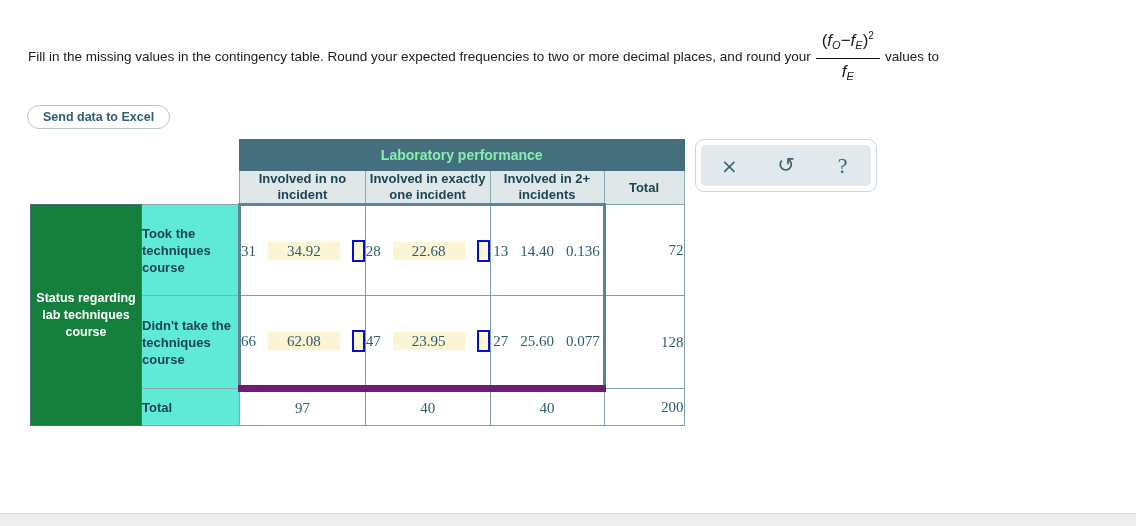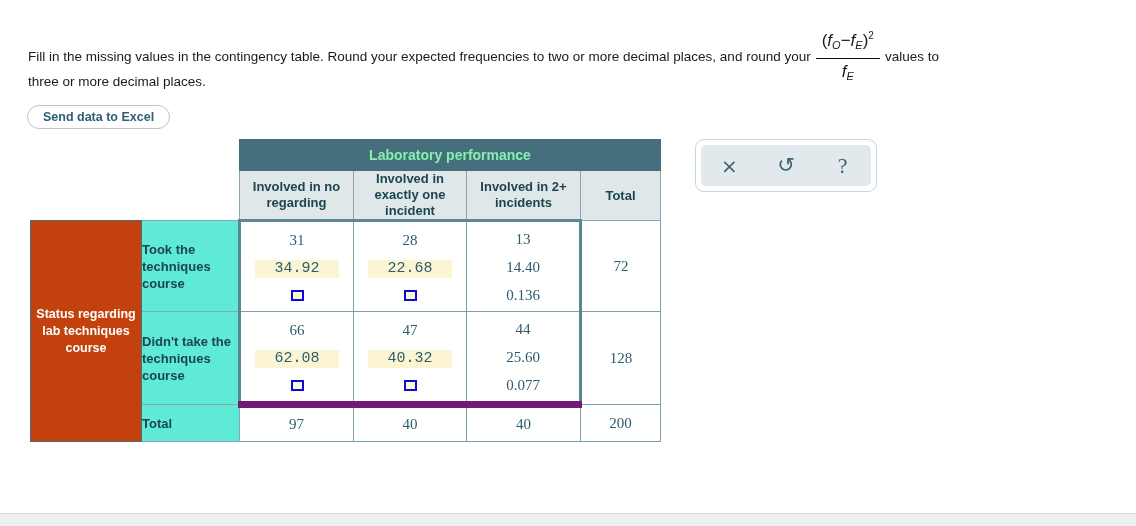--- a/index.html
+++ b/index.html
@@ -152,21 +152,21 @@
     line-height: 16px;
     padding: 6px 8px;
     border: 1px solid #8aa8b2;
     border-top: none;
   }
   .col-head.total-h {
     border-left: 1px solid #8aa8b2;
   }
 
   .vstat {
-    background: #c2410c;
+    background: #15803d;
     color: #ffffff;
     font-weight: bold;
     font-size: 12.5px;
     text-align: center;
     line-height: 17px;
     width: 110px;
     border: 1px solid #456f7d;
   }
   .rowlab {
     background: #5eead4;
@@ -191,42 +191,41 @@
     font-size: 15px;
   }
   .datacell.thickL { border-left: 3px solid #5d8694; }
   .datacell.thickR { border-right: 3px solid #5d8694; }
   .datacell.thickT { border-top: 3px solid #5d8694; }
   .datacell.thickB { border-bottom: 7px solid #701a75; }
 
   .totcell {
     background: #ffffff;
     color: #2d5c6e;
-    text-align: center;
+    text-align: right;
     width: 78px;
     border: 1px solid #7d9fab;
     font-family: "Liberation Serif", serif;
     font-size: 15px;
   }
 
   .triple {
     display: flex;
-    flex-direction: column;
+    flex-direction: row;
     align-items: center;
     justify-content: center;
     gap: 12px;
     padding: 10px 0;
     height: 89px;
     box-sizing: border-box;
   }
   .tval { line-height: 16px; }
   .tval.hl {
     background: #fbf5d4;
     padding: 1px 19px;
-    font-family: Liberation Mono, monospace;
   }
   .inbox {
     width: 13px;
     height: 22px;
     border: 2px solid #0b0bd6;
     background: #fbf8d6;
     box-sizing: border-box;
     cursor: text;
   }
   .totrow-cell { height: 33px; margin-left: 10px; }
@@ -240,21 +239,20 @@
     height: 13px;
     background: #eceef0;
     border-top: 1px solid #d7dbdf;
   }
 </style>
 </head>
 <body>
 
 <div class="prompt">
   <span>Fill in the missing values in the contingency table. Round your expected frequencies to two or more decimal places, and round your</span><span class="frac"><span class="num"><span class="paren">(</span><span>f</span><span class="sub">O</span><span class="paren">−</span><span>f</span><span class="sub">E</span><span class="paren">)</span><sup>2</sup></span><span class="den"><span>f</span><span class="sub">E</span></span></span><span>values to</span>
-  <span class="line2">three or more decimal places.</span>
 </div>
 
 <div class="excel-btn">
   <span>Send data to Excel</span>
 </div>
 
 <div class="toolbar-outer">
   <div class="toolbar-inner">
     <div class="tool-ico close">×</div>
     <div class="tool-ico undo">↺</div>
@@ -268,21 +266,21 @@
     <tbody>
         <tr>
       <td class="blank"></td>
       <td class="blank"></td>
       <td class="grp-head" colspan="4">Laboratory performance</td>
     </tr>
 
     <tr>
       <td class="blank"></td>
       <td class="blank"></td>
-      <td class="col-head">Involved in no regarding</td>
+      <td class="col-head">Involved in no incident</td>
       <td class="col-head">Involved in exactly one incident</td>
       <td class="col-head">Involved in 2+ incidents</td>
       <td class="col-head total-h">Total</td>
     </tr>
 
     <tr>
       <td class="vstat" rowspan="3">Status regarding lab techniques course</td>
       <td class="rowlab">Took the techniques course</td>
 
       <td class="datacell thickL thickT">
@@ -319,28 +317,28 @@
         <div class="triple">
           <div class="tval">66</div>
           <div class="tval hl">62.08</div>
           <div class="inbox"></div>
         </div>
       </td>
 
       <td class="datacell thickB">
         <div class="triple">
           <div class="tval">47</div>
-          <div class="tval hl">40.32</div>
+          <div class="tval hl">23.95</div>
           <div class="inbox"></div>
         </div>
       </td>
 
       <td class="datacell thickR thickB">
         <div class="triple">
-          <div class="tval">44</div>
+          <div class="tval">27</div>
           <div class="tval">25.60</div>
           <div class="tval">0.077</div>
         </div>
       </td>
 
       <td class="totcell">128</td>
     </tr>
 
     <tr>
       <td class="rowlab total-l">Total</td>

